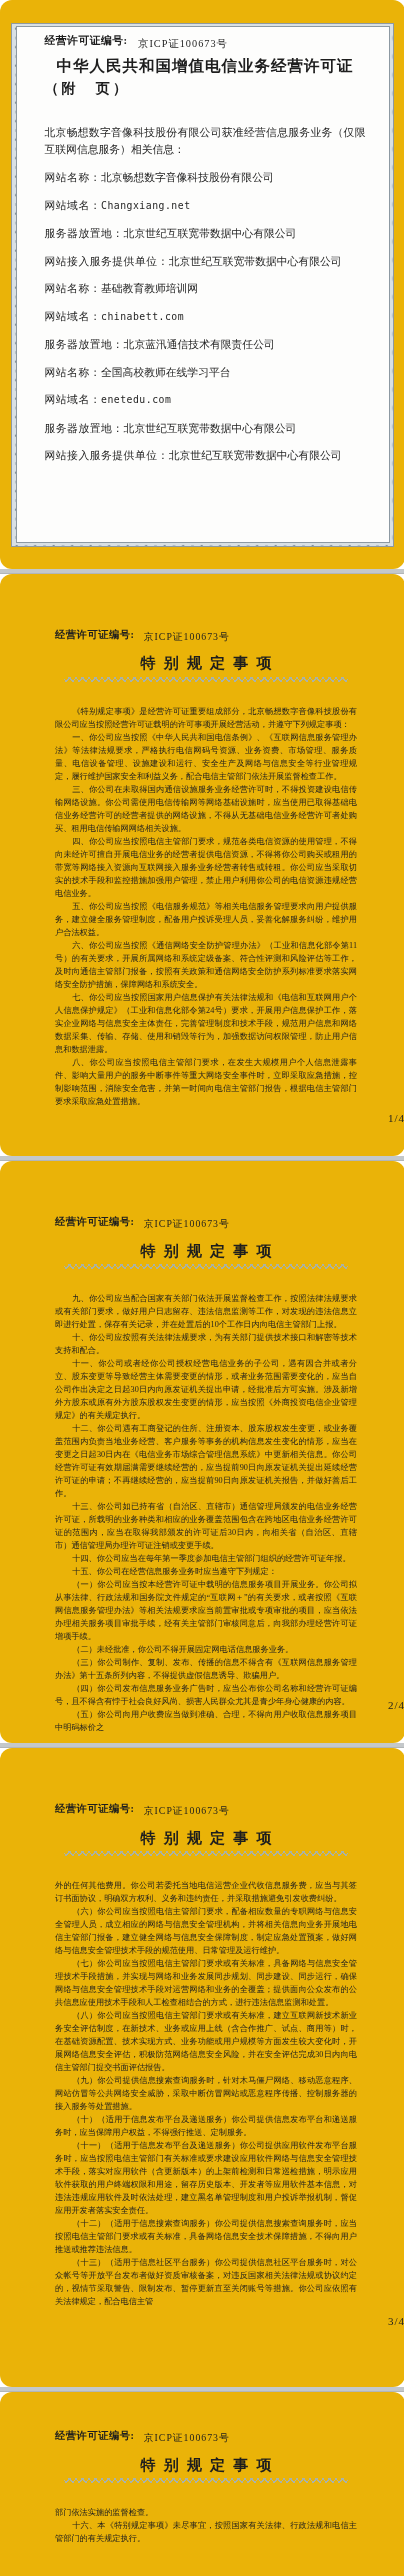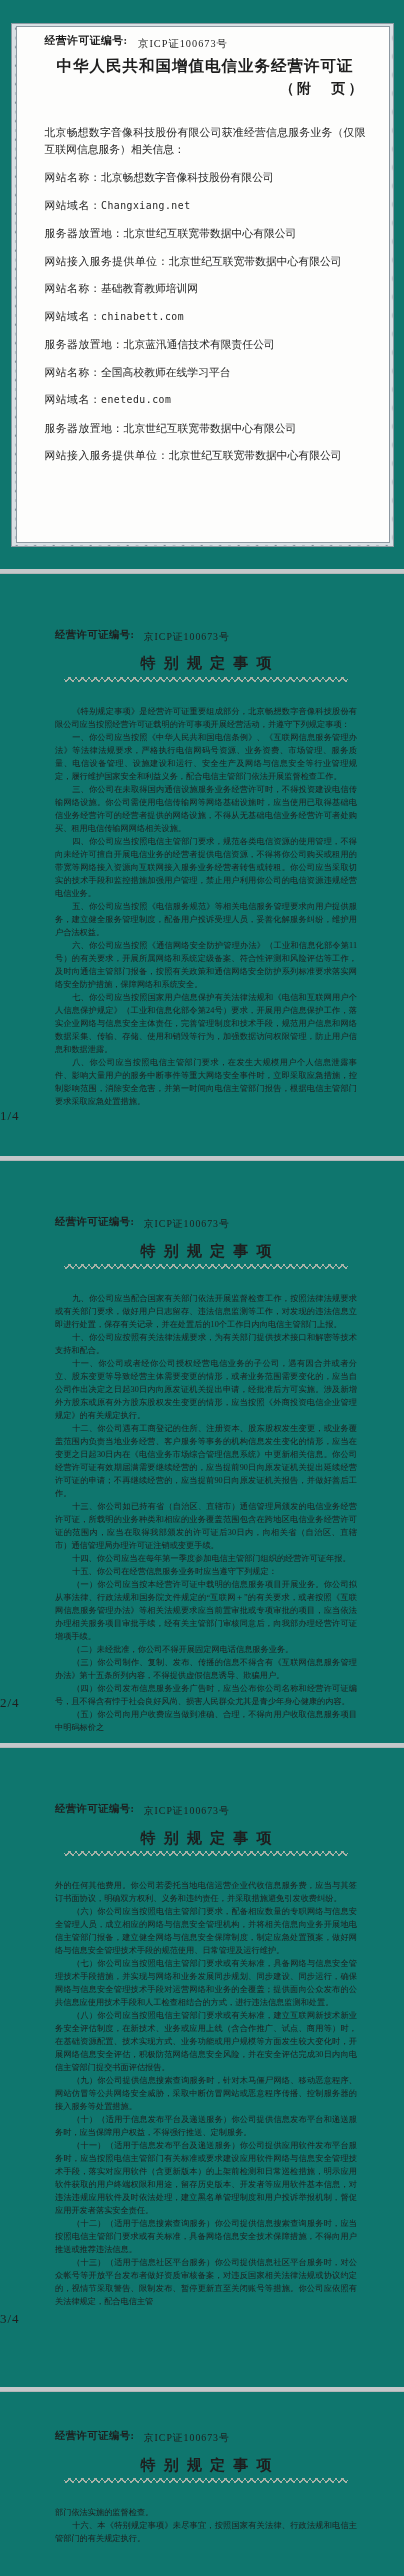--- a/index.html
+++ b/index.html
@@ -1,21 +1,21 @@
 <!DOCTYPE html>
 <html style="font-size:8.2px"><head>
 <meta charset="utf-8">
 <style>
   html { background:#ffffff; }
   body {
     width:405px; margin:0; padding:0;
     font-family:"Liberation Serif","DejaVu Serif",serif;
     color:#1e1e1e; background:#ffffff;
   }
-  .page { position:relative; overflow:hidden; background:#0f766e; }
+  .page { position:relative; overflow:hidden; background:#eab308;border-radius:12px; }
   .sep { height:4.1px; background:#c4c8ca; border-bottom:0.5px solid #b2b6b8; }
 
   
   .page-cert { height:569px; }
   .cert-frame {
     position:absolute; top:23px; left:11.3px; right:11.3px; bottom:21.6px;
     background-color:#d9e0e4;
     background-image:
       radial-gradient(circle at 4.6px 4.6px, rgba(120,135,146,.9) 1.3px, rgba(120,135,146,0) 1.8px),
       radial-gradient(circle at 14px 14px, rgba(120,135,146,.55) 2.6px, rgba(168,180,188,.35) 4.1px, rgba(168,180,188,0) 4.6px),
@@ -25,21 +25,21 @@
     border:1px solid #8d99a2;
   }
   .cert-inner {
     position:absolute; top:26px; left:15.5px; right:15.5px; bottom:26px;
     background:#fdfdfc; border:1px solid #8d99a2;
     padding:7.2px 23px 0 28px; box-sizing:border-box;
   }
   .cert-no { font-size:10.8px; font-weight:bold; letter-spacing:0.5px; }
   .cert-no .num { font-weight:normal; font-size:10.3px; margin-left:7.2px; display:inline-block; transform:translateY(2.6px); letter-spacing:1px; }
   .cert-title { text-align:center; font-size:15.5px; font-weight:bold; letter-spacing:1px; margin-top:8.2px; }
-  .cert-subtitle { text-align:right; font-size:14px; font-weight:bold; letter-spacing:3.1px; margin-top:3.1px; }
+  .cert-subtitle { text-align:left; font-size:14px; font-weight:bold; letter-spacing:3.1px; margin-top:3.1px; }
   .cert-intro { font-size:10.8px; line-height:17px; margin-top:26px; text-align:justify; }
   .cert-rows { margin-top:6.2px; }
   .cert-row { font-size:10.8px; line-height:16.5px; margin-top:11px; text-align:justify; }
   .cert-row .lbl { letter-spacing:0.5px; }
   .mono { font-family:"DejaVu Sans Mono","Liberation Mono",monospace; font-size:9.8px; letter-spacing:0.5px; }
 
   
   .page-doc { padding:0 48px 0 55px; box-sizing:border-box; }
   .p2 { height:582px; }
   .p3 { height:582px; }
@@ -52,22 +52,22 @@
   .wavy {
     height:4.6px; width:94%; margin:3.6px auto 0;
     background:
       repeating-linear-gradient(45deg, rgba(160,168,158,0) 0 1.5px, #aab2a8 1.5px 2.6px, rgba(160,168,158,0) 2.6px 4.6px),
       repeating-linear-gradient(-45deg, rgba(160,168,158,0) 0 1.5px, #aab2a8 1.5px 2.6px, rgba(160,168,158,0) 2.6px 4.6px);
   }
   .doc-body { margin-top:23px; font-size:8.2px; line-height:13px; text-align:justify; }
   .doc-body p { margin:0; text-indent:2.1em; }
   .doc-body p.noindent { text-indent:0; }
   .pagenum {
-    position:absolute; left:0; right:0; text-align:left;
-    font-size:13px; letter-spacing:1px; bottom:32px;
+    position:absolute; left:0; right:0; text-align:right;
+    font-size:11px; letter-spacing:1px; bottom:32px;
   }
   .p4 .pagenum { bottom:60px; }
 </style>
 </head>
 <body>
 
 <div class="page page-cert">
   <div class="cert-frame"></div>
   <div class="cert-inner">
     <div class="cert-no">

